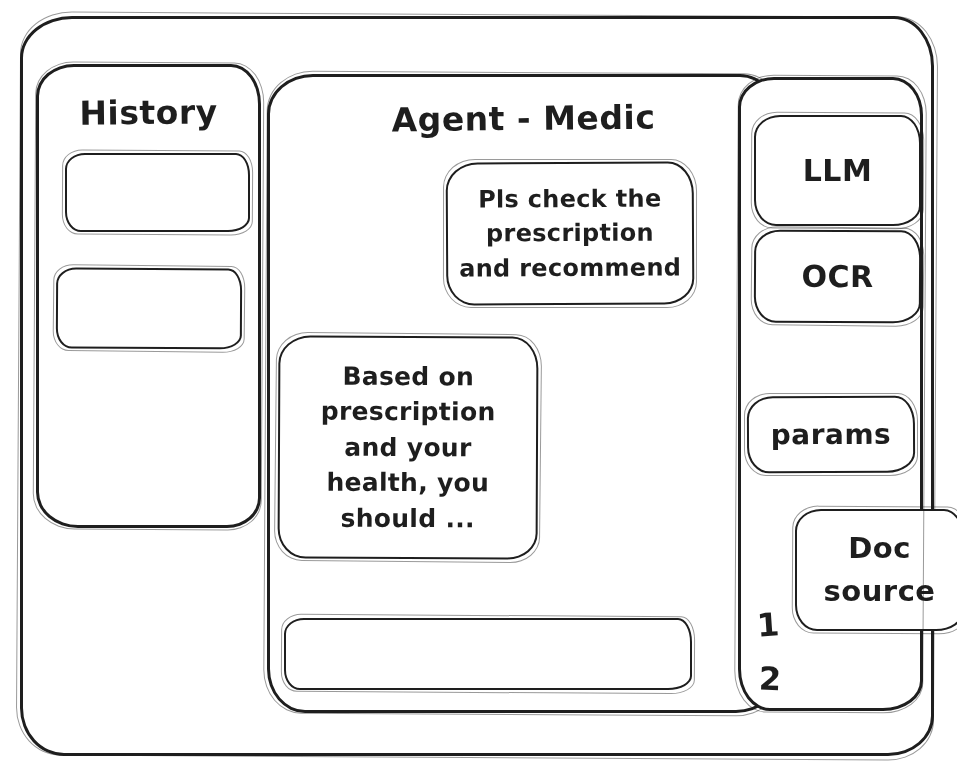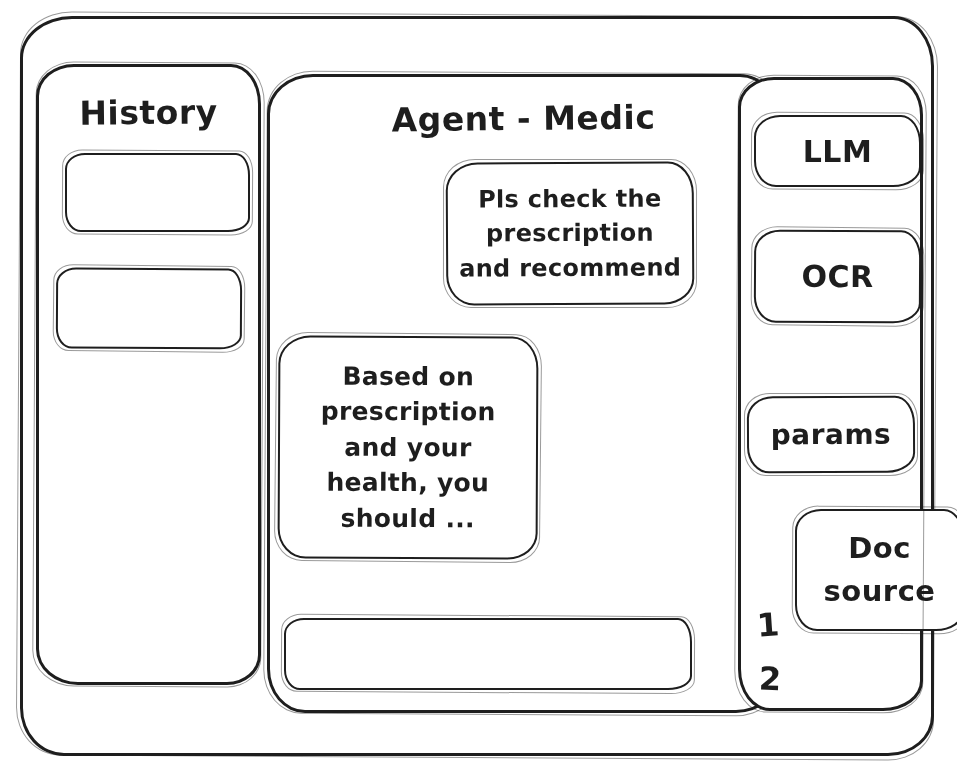--- a/index.html
+++ b/index.html
@@ -34,21 +34,21 @@
     border-radius:52px 40px 46px 44px / 42px 50px 40px 48px;
   }
 
   
   .panel-title{
     position:absolute;left:0;right:0;text-align:center;
     font-size:33px;font-weight:600;letter-spacing:.5px;
     transform:rotate(-.6deg);white-space:nowrap;
   }
   .history-panel{
-    left:36px;top:64px;width:225px;height:621px;
+    left:36px;top:64px;width:225px;height:464px;
     border-radius:38px 30px 34px 42px / 32px 40px 30px 36px;
     padding-left:20px;
   }
   .hist-item{
     cursor:pointer;
     border-radius:20px 14px 22px 16px / 16px 22px 14px 20px;
   }
   .hist-1{left:26px;top:86px;width:185px;height:79px;}
   .hist-2{left:17px;top:201px;width:186px;height:81px;transform:rotate(.3deg);}
 
@@ -77,21 +77,21 @@
   .tools-panel{
     left:738px;top:77px;width:185px;height:634px;
     border-radius:36px 30px 40px 32px / 30px 38px 30px 42px;
   }
   .tool-btn{
     display:flex;align-items:center;justify-content:center;text-align:center;
     cursor:pointer;color:var(--ink);
     font:600 30px "DejaVu Sans","Liberation Sans",sans-serif;letter-spacing:.5px;
     border-radius:26px 20px 28px 22px / 22px 28px 20px 26px;
   }
-  .btn-llm{left:13px;top:35px;width:167px;height:72px;}
+  .btn-llm{left:13px;top:35px;width:167px;height:111px;}
   .btn-ocr{left:13px;top:150px;width:167px;height:93px;transform:rotate(.3deg);}
   .btn-params{left:6px;top:316px;width:168px;height:77px;font-size:28px;transform:rotate(-.3deg);}
   .btn-doc{left:10px;top:429px;width:169px;height:122px;font-size:29px;line-height:1.5;white-space:pre-line;margin-left:44px;}
   .doc-num{
     position:absolute;font-size:32px;font-weight:600;cursor:pointer;
   }
   .doc-num-1{left:16px;top:526px;transform:rotate(-4deg);}
   .doc-num-2{left:18px;top:580px;transform:rotate(2deg);}
 </style>
 </head>

